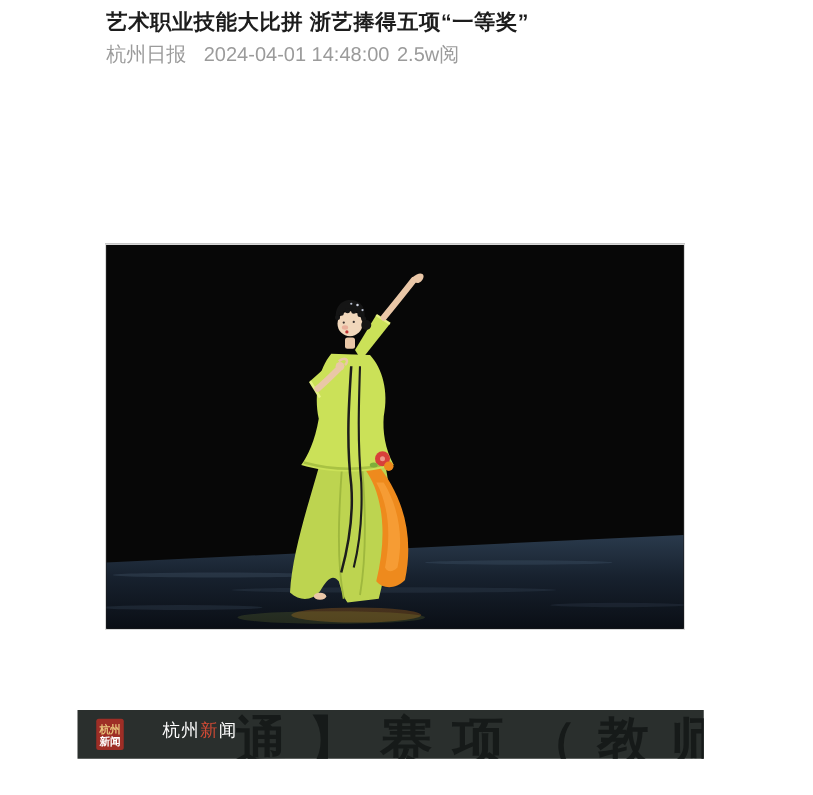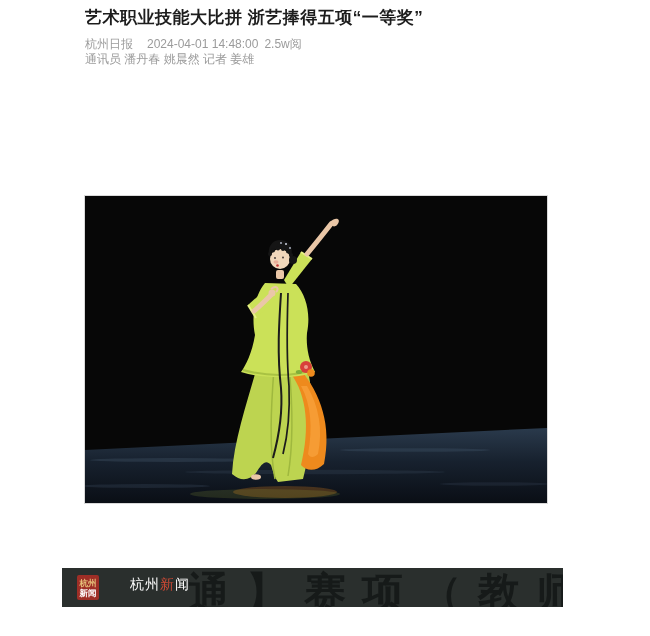--- a/index.html
+++ b/index.html
@@ -4,21 +4,21 @@
 <style>
   * { margin:0; padding:0; box-sizing:border-box; }
   html,body { width:650px; height:636px; background:#ffffff; overflow:hidden;
               font-family:"Liberation Sans","DejaVu Sans",sans-serif; }
   .page { position:relative; width:650px; height:636px; background:#ffffff; }
 
   .title { position:absolute; left:85px; top:6px; width:530px;
            font-size:17px; font-weight:700; color:#1d1d1d; letter-spacing:0.5px; line-height:24px; }
 
   .meta { position:absolute; left:85px; top:37px; width:500px;
-          font-size:12px; color:#9b9b9b; line-height:15px; }
+          font-size:16px; color:#9b9b9b; line-height:15px; }
   .meta .src { margin-right:14px; }
   .meta .dt  { margin-right:6px; }
 
   .body-p { position:absolute; left:85px; width:494px;
             font-size:16px; color:#3a3a3a; }
   .p1 { top:84px;  line-height:27px; }
   .p2 { top:514px; line-height:28px; }
 
   .photo { position:absolute; left:84px; top:195px; width:464px; height:309px;
            border:1px solid #d9d9d9; background:#070707; }
@@ -41,21 +41,20 @@
 <body>
 
 <div class="page">
 
   <h1 class="title">艺术职业技能大比拼 浙艺捧得五项“一等奖”</h1>
 
   <div class="meta">
     <div>
       <span class="src">杭州日报</span><span class="dt">2024-04-01 14:48:00</span><span>2.5w阅</span>
     </div>
-    <div>通讯员 潘丹春 姚晨然 记者 姜雄</div>
   </div>
 
 
   <figure class="photo">
     <svg viewBox="0 0 462 307" xmlns="http://www.w3.org/2000/svg">
       <defs>
         <linearGradient id="fg" x1="0" y1="0" x2="0" y2="1">
           <stop offset="0" stop-color="#2a3a4c"></stop>
           <stop offset="0.45" stop-color="#17212e"></stop>
           <stop offset="1" stop-color="#0a0e15"></stop>

